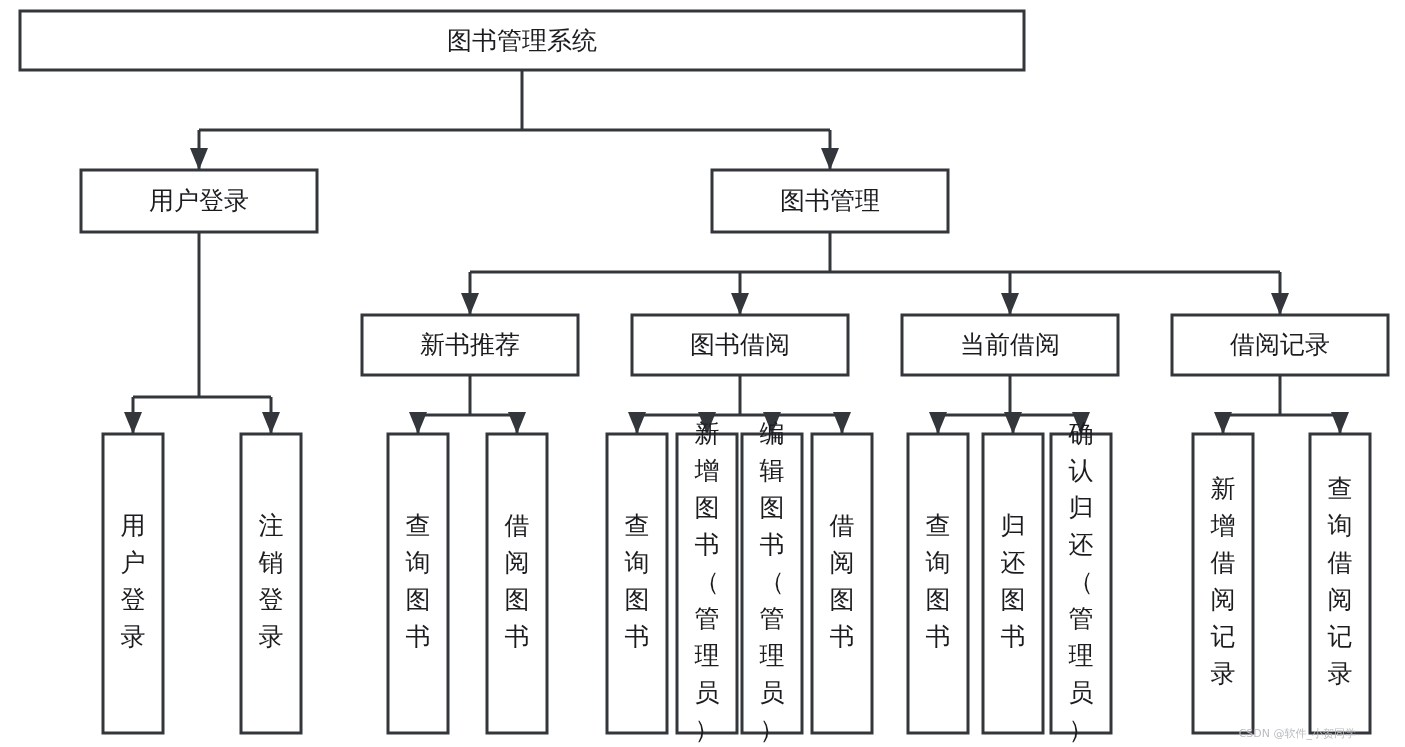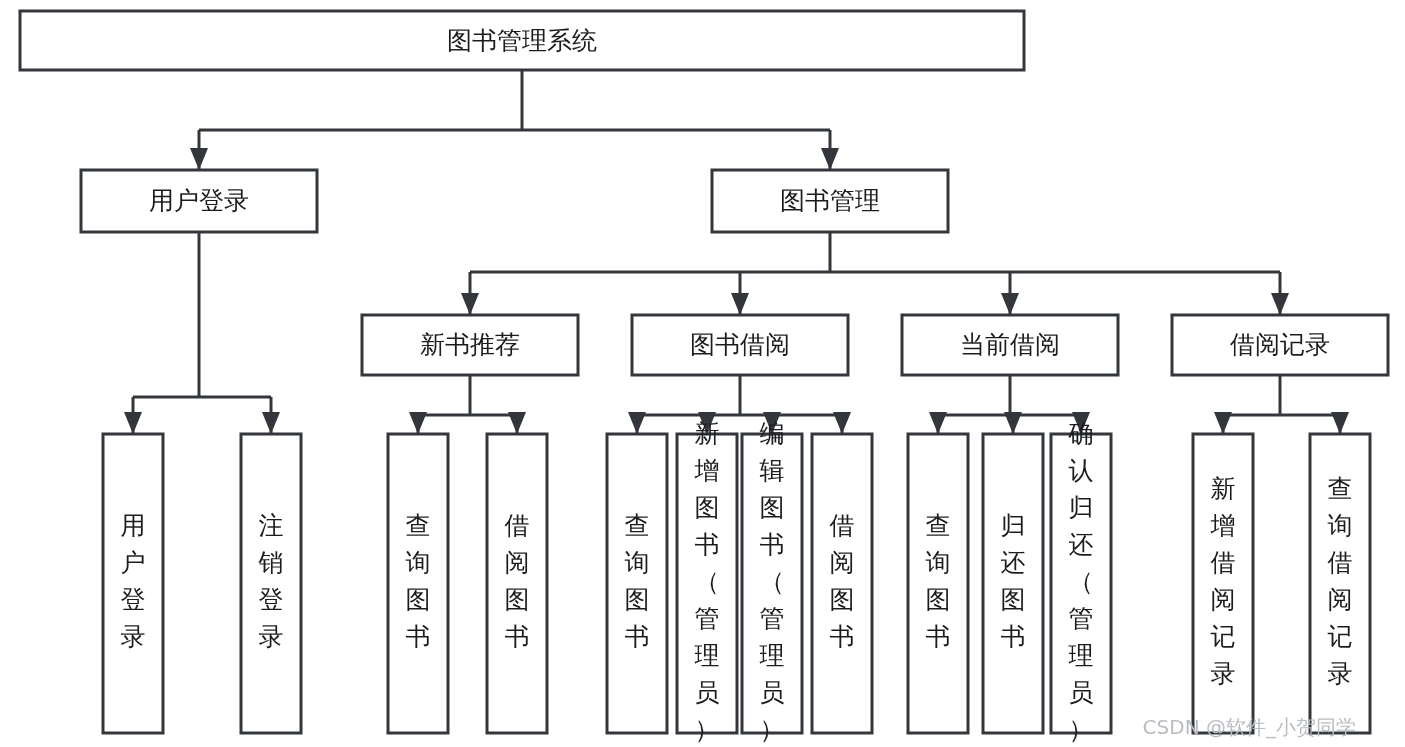--- a/index.html
+++ b/index.html
@@ -55,21 +55,21 @@
   }
   .arrow-head {
     fill: #33363b;
     stroke: none;
   }
   .watermark {
     position: absolute;
     right: 8px;
     bottom: 6px;
     font-family: "DejaVu Sans", "Liberation Sans", sans-serif;
-    font-size: 20px;
+    font-size: 11px;
     color: #b9bcc0;
     white-space: nowrap;
     user-select: none;
   }
 </style>
 </head>
 <body>
 
 <div id="diagram-root">
 

